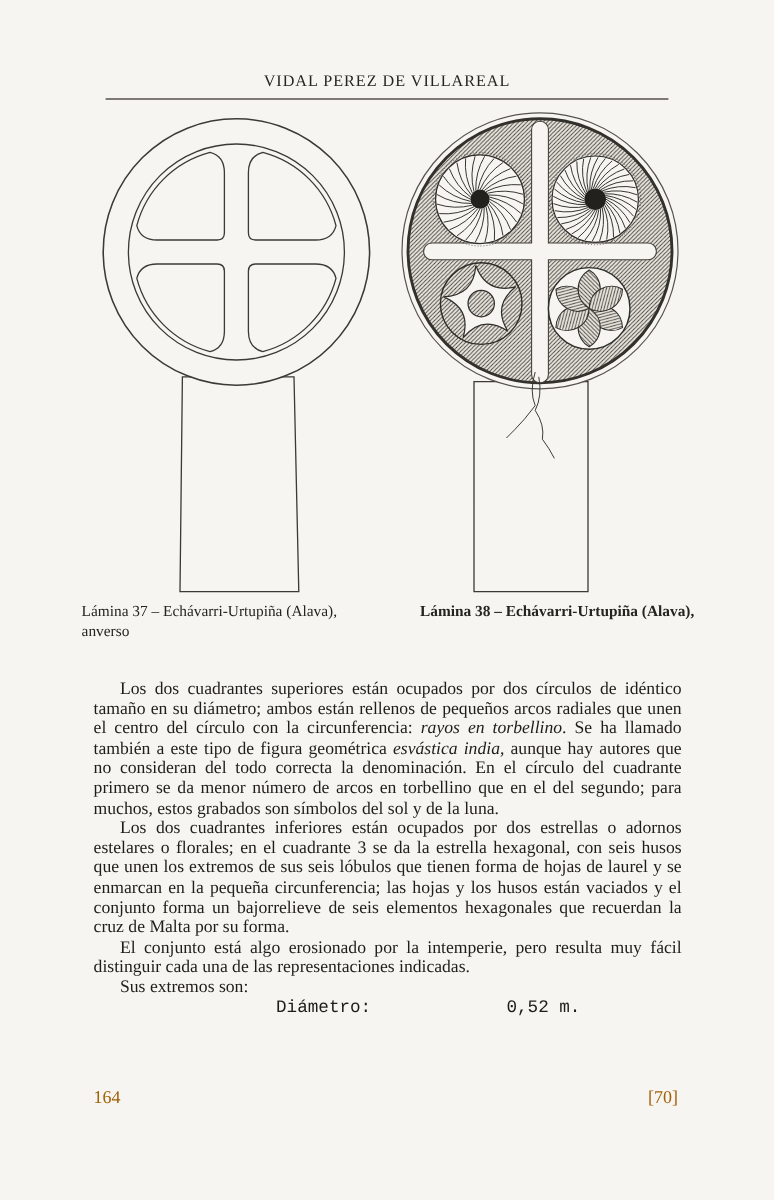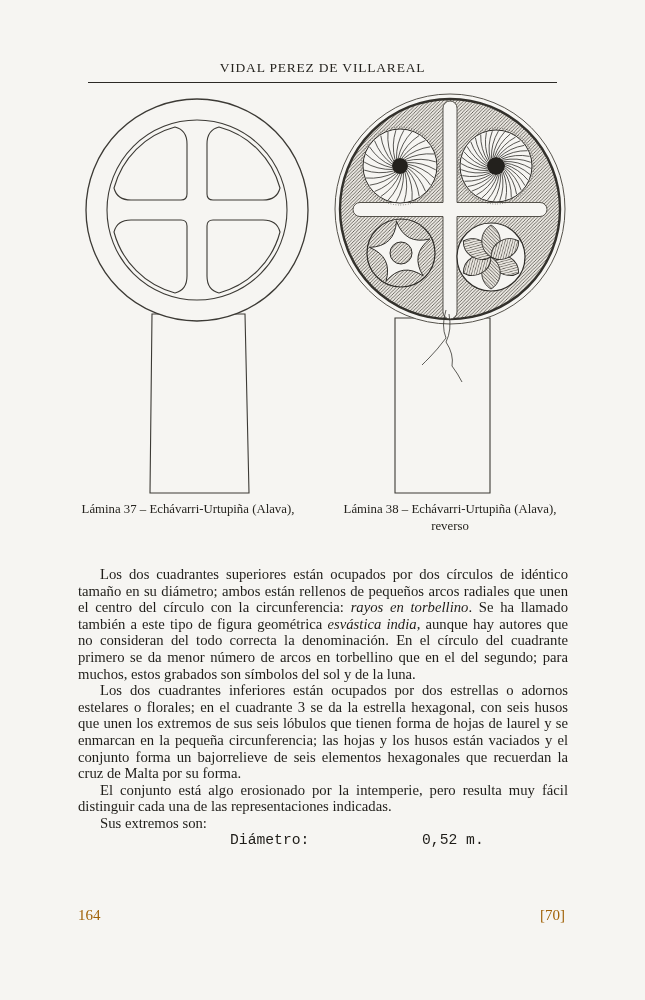--- a/index.html
+++ b/index.html
@@ -13,25 +13,25 @@
     font-size:13.5px;letter-spacing:0.8px;color:#26241f;
   }
   .header-rule{
     position:absolute;top:82px;left:88px;width:469px;height:0;
     border-top:1.6px solid #2b2925;
   }
   .fig{position:absolute;top:90px;}
   .fig-left{left:82px;}
   .fig-right{left:325px;}
   .caption{
-    position:absolute;top:501px;width:240px;text-align:center;
+    position:absolute;top:501px;width:240px;
     font-size:12.8px;line-height:1.3;color:#26241f;
   }
   .caption-left{left:68px;}
-  .caption-right{left:330px;}
+  .caption-right{left:350px;font-weight:bold;}
   .body-text{
     position:absolute;top:550px;left:78px;width:490px;
     font-size:14.7px;line-height:16.6px;text-align:justify;color:#1f1d19;margin-top:16px;
   }
   .body-text p{margin:0;text-indent:22px;}
   .measure{margin-top:9px;padding-left:108px;text-indent:0;font-family:Liberation Mono, monospace;}
   .measure .m-label{display:inline-block;min-width:214px;}
   .page-footer{
     position:absolute;top:907px;left:78px;right:80px;
     display:flex;justify-content:space-between;font-size:15px;color:#a16207;
@@ -99,24 +99,24 @@
       </g>
     </g>
     <g fill="none" stroke="#35332e" stroke-width="0.8">
       <path d="M 121 220 Q 116 236 121 248 Q 112 260 104 268 Q 100 272 97 275"></path>
       <path d="M 124 224 Q 127 240 121 252 Q 129 264 127 276 Q 133 284 137 292"></path>
     </g>
   </svg>
 
   <div class="caption caption-left">
     <div>Lámina 37 – Echávarri-Urtupiña (Alava),</div>
+    <div>anverso</div>
   </div>
   <div class="caption caption-right">
     <div>Lámina 38 – Echávarri-Urtupiña (Alava),</div>
-    <div>reverso</div>
   </div>
 
   <div class="body-text">
     <p><span>Los dos cuadrantes superiores están ocupados por dos círculos de idéntico tamaño en su diámetro; ambos están rellenos de pequeños arcos radiales que unen el centro del círculo con la circunferencia: </span><i>rayos en torbellino</i><span>. Se ha llamado también a este tipo de figura geométrica </span><i>esvástica india</i><span>, aunque hay autores que no consideran del todo correcta la denominación. En el círculo del cuadrante primero se da menor número de arcos en torbellino que en el del segundo; para muchos, estos grabados son símbolos del sol y de la luna.</span></p>
     <p>Los dos cuadrantes inferiores están ocupados por dos estrellas o adornos estelares o florales; en el cuadrante 3 se da la estrella hexagonal, con seis husos que unen los extremos de sus seis lóbulos que tienen forma de hojas de laurel y se enmarcan en la pequeña circunferencia; las hojas y los husos están vaciados y el conjunto forma un bajorrelieve de seis elementos hexagonales que recuerdan la cruz de Malta por su forma.</p>
     <p>El conjunto está algo erosionado por la intemperie, pero resulta muy fácil distinguir cada una de las representaciones indicadas.</p>
     <p>Sus extremos son:</p>
     <p class="measure">
       <span class="m-label">Diámetro:</span><span>0,52 m.</span>
     </p>

